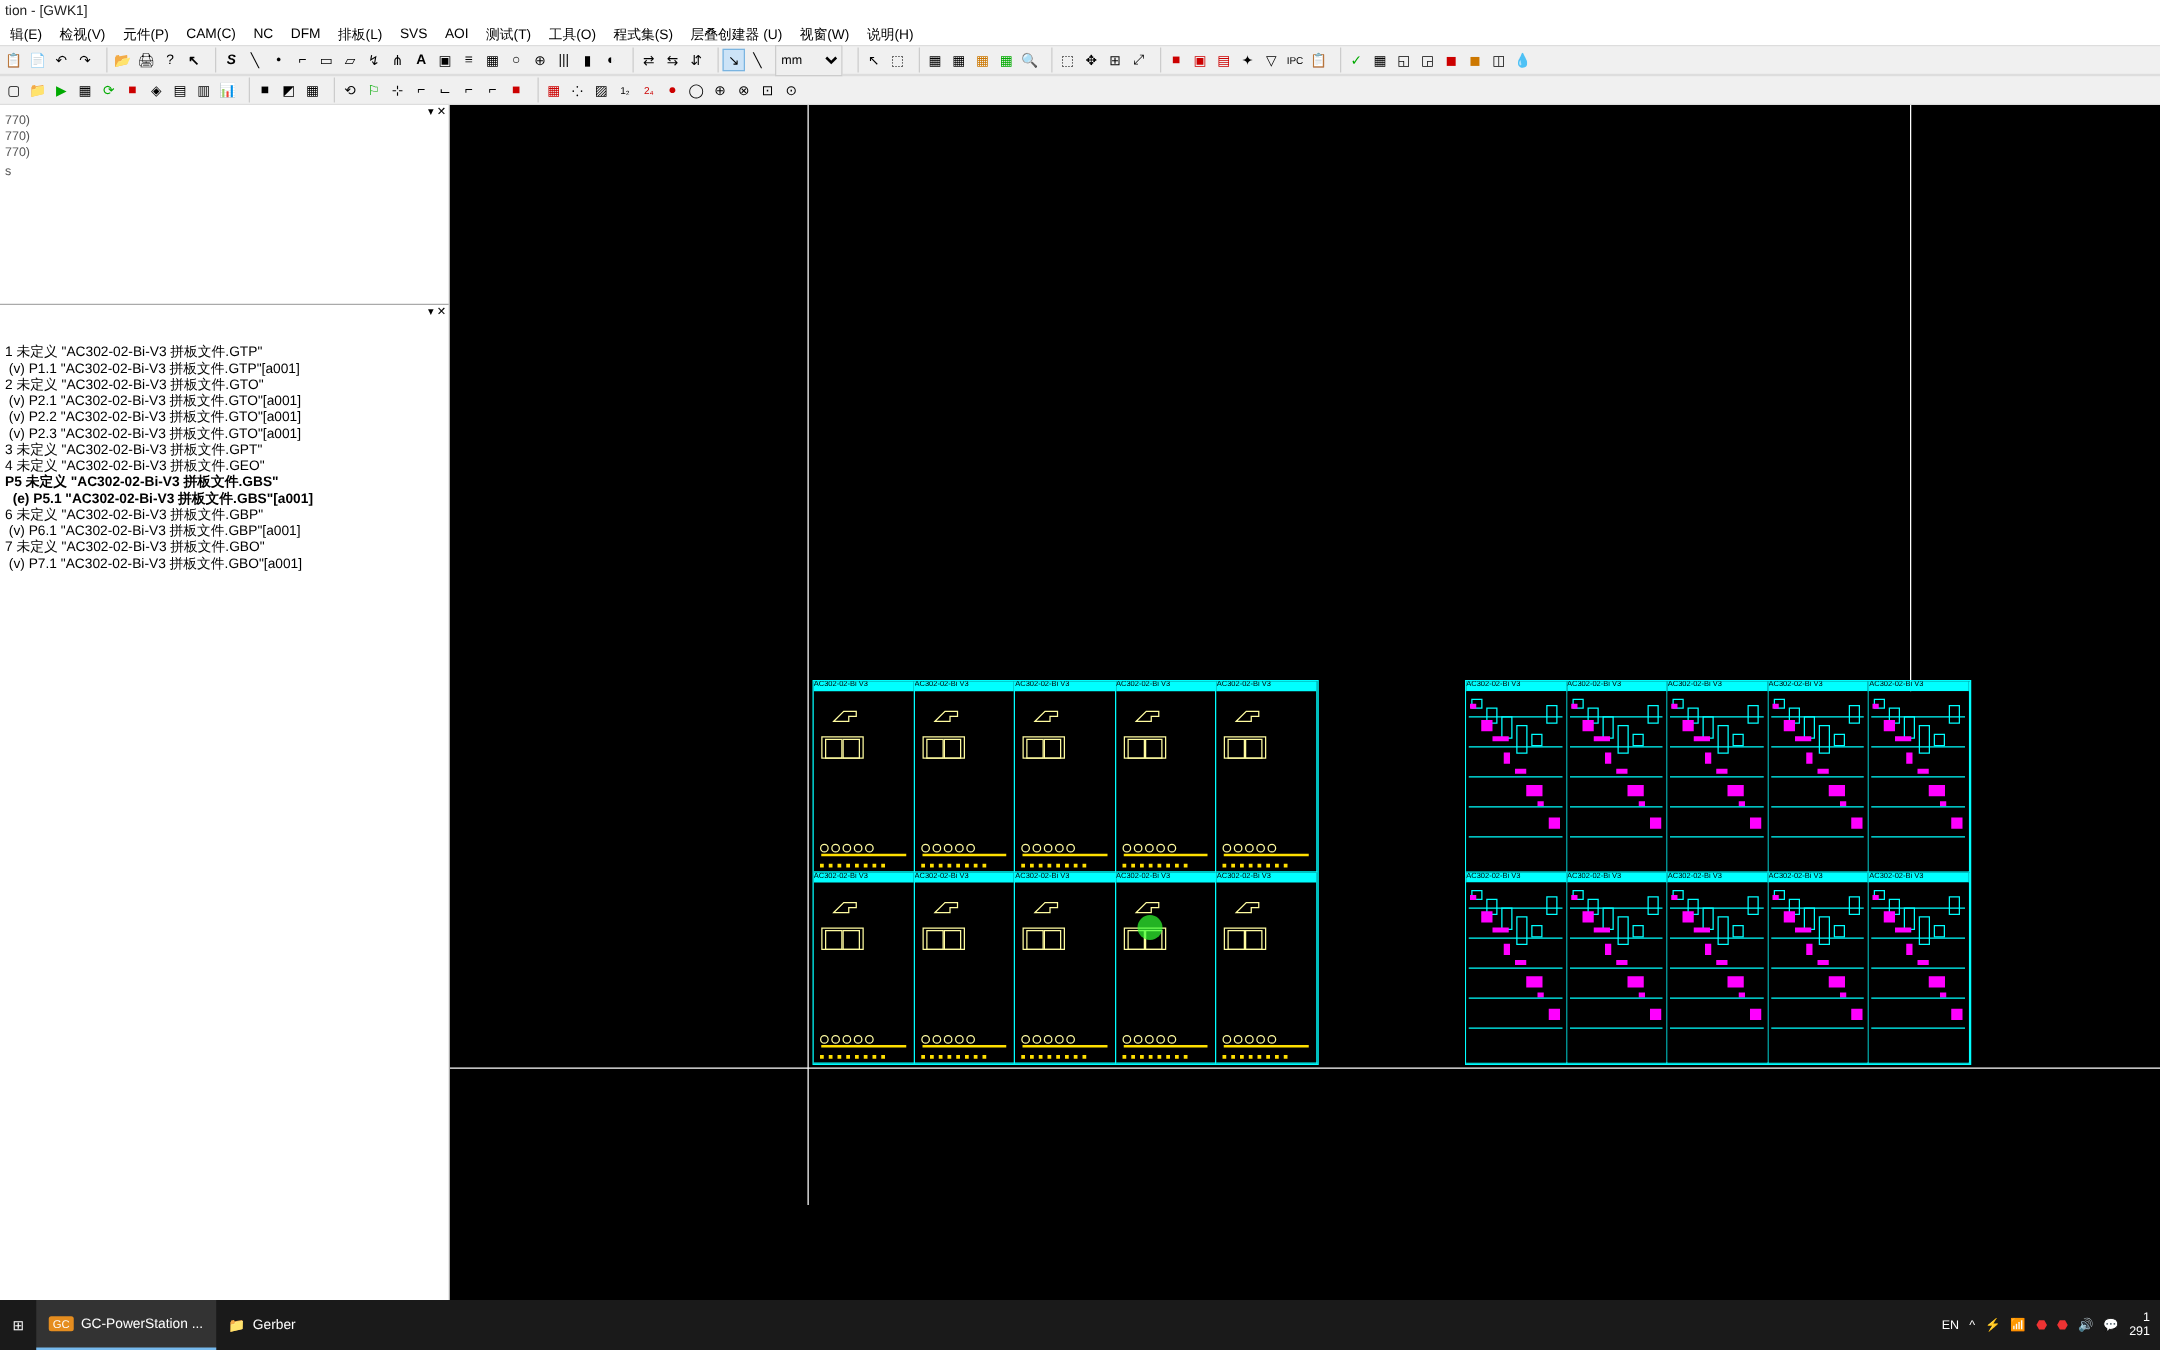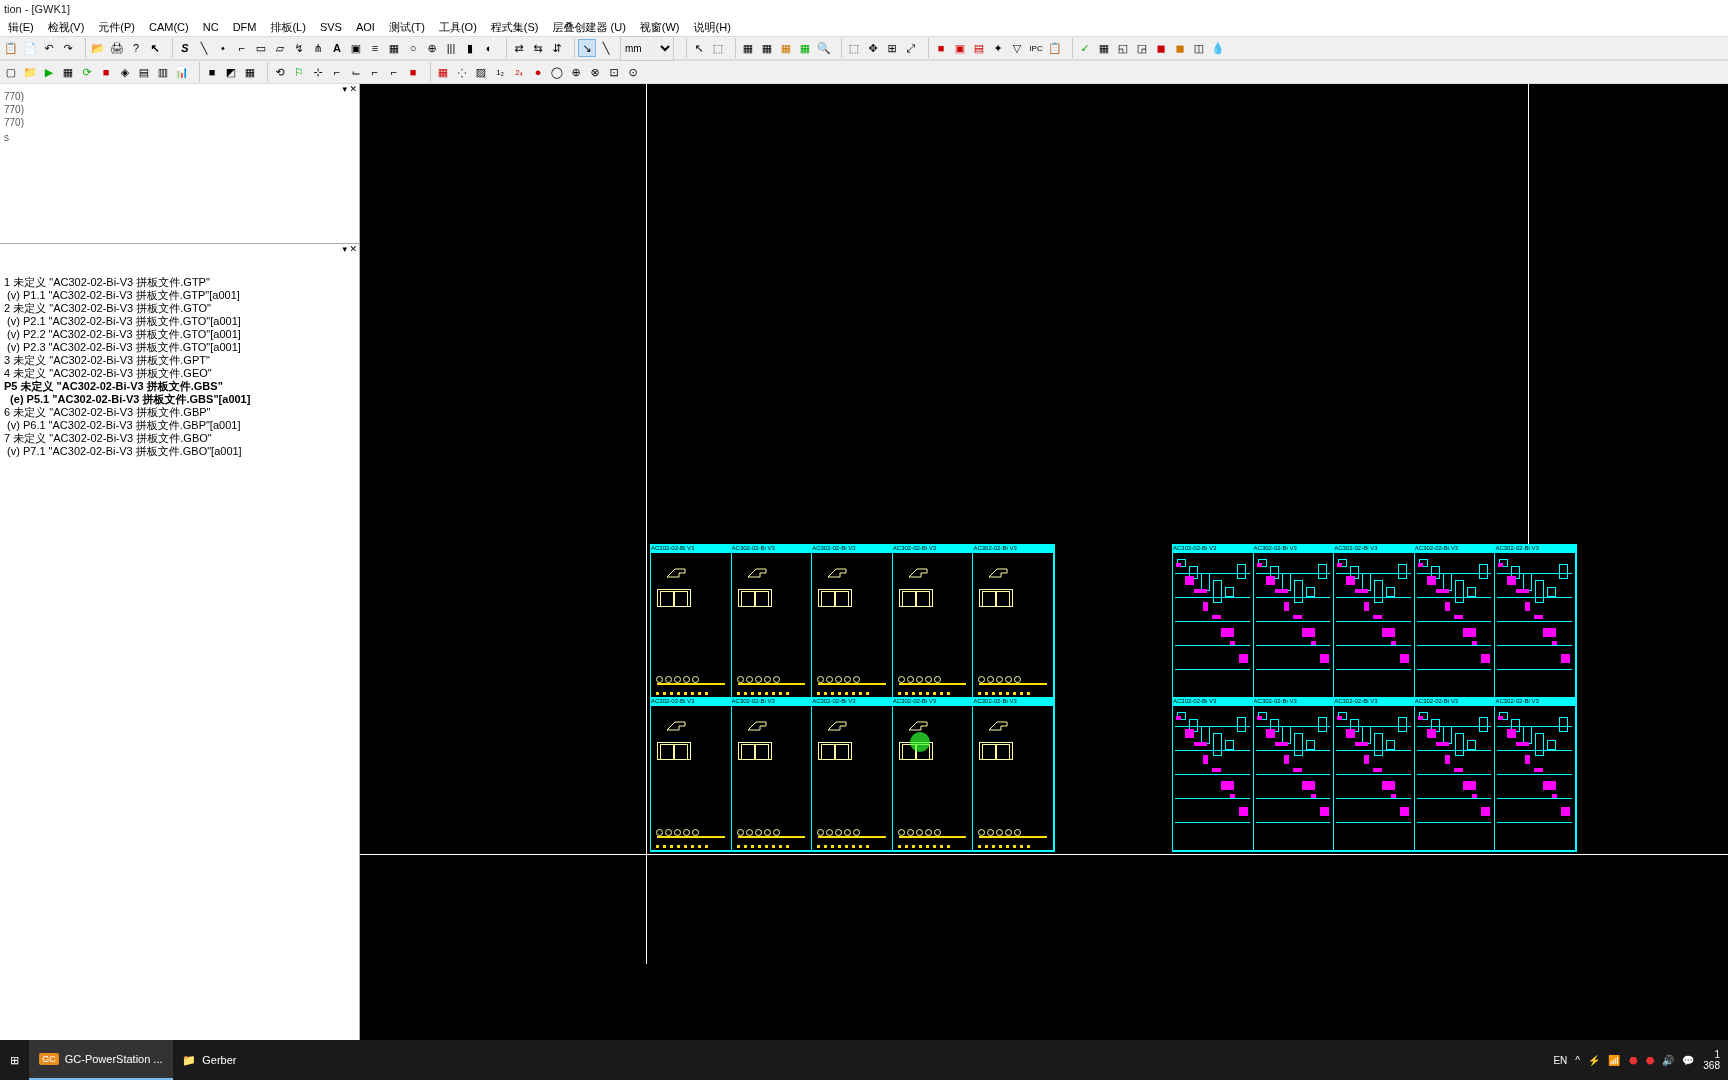--- a/index.html
+++ b/index.html
@@ -609,16 +609,16 @@
   <div class="tray">
     <span>EN</span>
     <span>^</span>
     <span>⚡</span>
     <span>📶</span>
     <span style="color:#e33">⬣</span>
     <span style="color:#e33">⬣</span>
     <span>🔊</span>
     <span>💬</span>
     <span style="text-align:right;line-height:11px">
-      <span>1</span><br><span>368</span>
+      <span>1</span><br><span>291</span>
     </span>
   </div>
 </div>
 
 </body></html>

